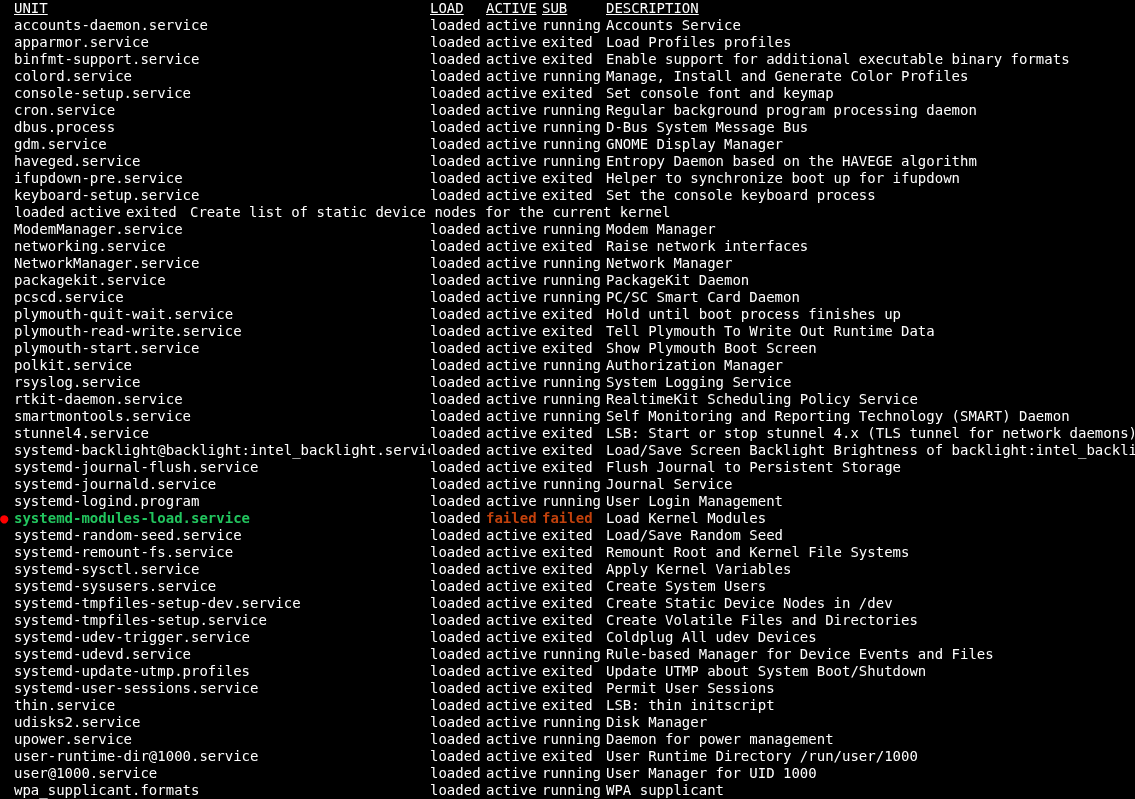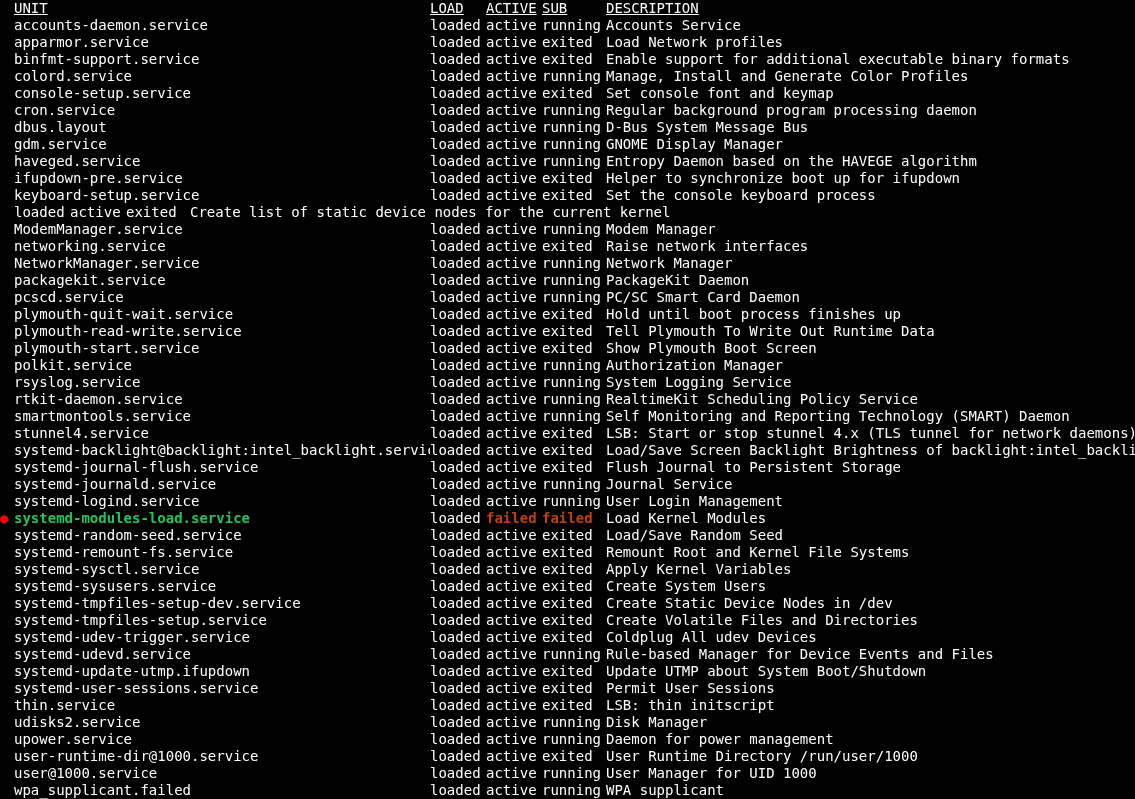--- a/index.html
+++ b/index.html
@@ -90,21 +90,21 @@
         <span class="col-active">active</span>
         <span class="col-sub">running</span>
         <span class="col-description">Accounts Service</span>
       </div>
       <div class="service-row">
         <span class="bullet"></span>
         <span class="col-unit">apparmor.service</span>
         <span class="col-load">loaded</span>
         <span class="col-active">active</span>
         <span class="col-sub">exited</span>
-        <span class="col-description">Load Network profiles</span>
+        <span class="col-description">Load Profiles profiles</span>
       </div>
       <div class="service-row">
         <span class="bullet"></span>
         <span class="col-unit">binfmt-support.service</span>
         <span class="col-load">loaded</span>
         <span class="col-active">active</span>
         <span class="col-sub">exited</span>
         <span class="col-description">Enable support for additional executable binary formats</span>
       </div>
       <div class="service-row">
@@ -126,21 +126,21 @@
       <div class="service-row">
         <span class="bullet"></span>
         <span class="col-unit">cron.service</span>
         <span class="col-load">loaded</span>
         <span class="col-active">active</span>
         <span class="col-sub">running</span>
         <span class="col-description">Regular background program processing daemon</span>
       </div>
       <div class="service-row">
         <span class="bullet"></span>
-        <span class="col-unit">dbus.layout</span>
+        <span class="col-unit">dbus.process</span>
         <span class="col-load">loaded</span>
         <span class="col-active">active</span>
         <span class="col-sub">running</span>
         <span class="col-description">D-Bus System Message Bus</span>
       </div>
       <div class="service-row">
         <span class="bullet"></span>
         <span class="col-unit">gdm.service</span>
         <span class="col-load">loaded</span>
         <span class="col-active">active</span>
@@ -301,21 +301,21 @@
       <div class="service-row">
         <span class="bullet"></span>
         <span class="col-unit">systemd-journald.service</span>
         <span class="col-load">loaded</span>
         <span class="col-active">active</span>
         <span class="col-sub">running</span>
         <span class="col-description">Journal Service</span>
       </div>
       <div class="service-row">
         <span class="bullet"></span>
-        <span class="col-unit">systemd-logind.service</span>
+        <span class="col-unit">systemd-logind.program</span>
         <span class="col-load">loaded</span>
         <span class="col-active">active</span>
         <span class="col-sub">running</span>
         <span class="col-description">User Login Management</span>
       </div>
       <div class="service-row">
         <span class="bullet failed">●</span>
         <span class="col-unit failed-unit">systemd-modules-load.service</span>
         <span class="col-load">loaded</span>
         <span class="col-active failed-text">failed</span>
@@ -381,21 +381,21 @@
       <div class="service-row">
         <span class="bullet"></span>
         <span class="col-unit">systemd-udevd.service</span>
         <span class="col-load">loaded</span>
         <span class="col-active">active</span>
         <span class="col-sub">running</span>
         <span class="col-description">Rule-based Manager for Device Events and Files</span>
       </div>
       <div class="service-row">
         <span class="bullet"></span>
-        <span class="col-unit">systemd-update-utmp.ifupdown</span>
+        <span class="col-unit">systemd-update-utmp.profiles</span>
         <span class="col-load">loaded</span>
         <span class="col-active">active</span>
         <span class="col-sub">exited</span>
         <span class="col-description">Update UTMP about System Boot/Shutdown</span>
       </div>
       <div class="service-row">
         <span class="bullet"></span>
         <span class="col-unit">systemd-user-sessions.service</span>
         <span class="col-load">loaded</span>
         <span class="col-active">active</span>
@@ -437,20 +437,20 @@
       <div class="service-row">
         <span class="bullet"></span>
         <span class="col-unit">user@1000.service</span>
         <span class="col-load">loaded</span>
         <span class="col-active">active</span>
         <span class="col-sub">running</span>
         <span class="col-description">User Manager for UID 1000</span>
       </div>
       <div class="service-row">
         <span class="bullet"></span>
-        <span class="col-unit">wpa_supplicant.failed</span>
+        <span class="col-unit">wpa_supplicant.formats</span>
         <span class="col-load">loaded</span>
         <span class="col-active">active</span>
         <span class="col-sub">running</span>
         <span class="col-description">WPA supplicant</span>
       </div>
     </div>
 </div>
 
 </body></html>

